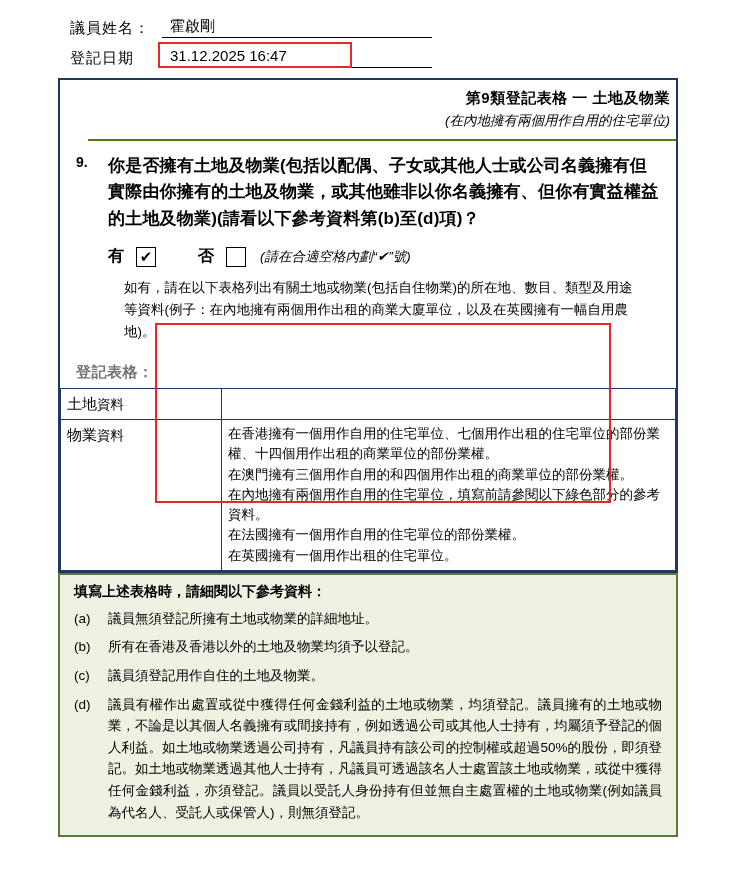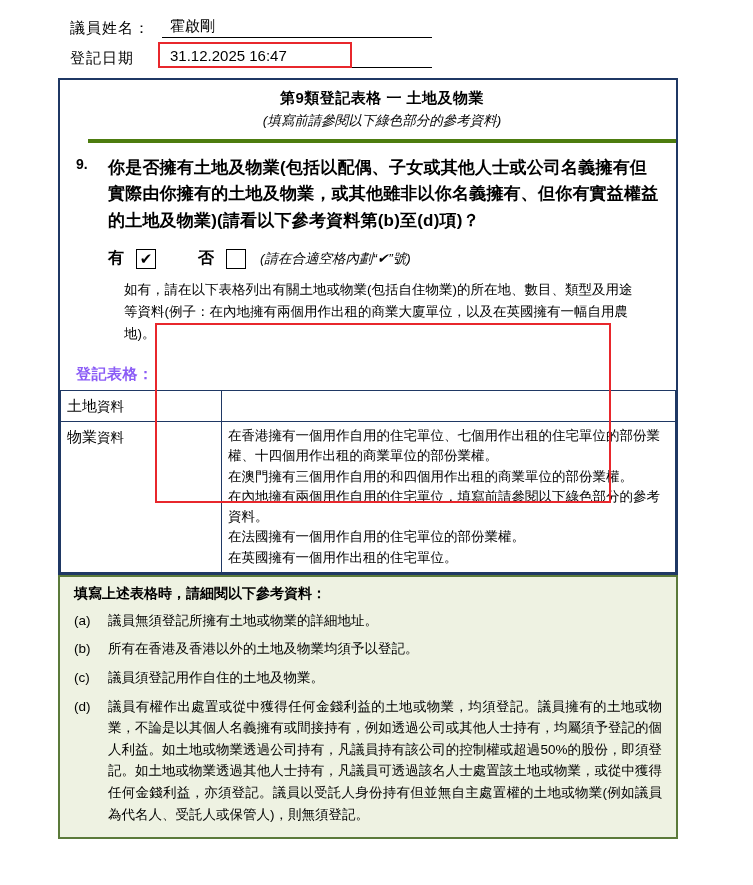--- a/index.html
+++ b/index.html
@@ -68,23 +68,23 @@
 
   
   .form-box {
     position: relative;
     margin: 10px 14px 0 58px;
     border: 2px solid #1f3864;
     box-sizing: border-box;
     width: 620px;
   }
   .form-title-block {
-    border-bottom: 4px solid #4d7c0f;
+    border-bottom: 2px solid #4d7c0f;
     padding: 9px 6px 9px 6px;
-    text-align: center;
+    text-align: right;
     margin-left: 28px;
   }
   .form-title {
     font-size: 15px;
     font-weight: bold;
     letter-spacing: 0.5px;
   }
   .form-subtitle {
     font-size: 13.5px;
     font-style: italic;
@@ -142,21 +142,21 @@
   }
 
   .note-block {
     margin: 4px 0 10px 48px;
     font-size: 13.5px;
     line-height: 1.62;
     padding-right: 26px;
   }
 
   .reg-table-heading {
-    color: #8b5cf6;
+    color: #737373;
     font-weight: bold;
     font-size: 15px;
     padding: 4px 0 6px 16px;
     letter-spacing: 0.5px;
   }
 
   table.reg-table {
     width: 100%;
     border-collapse: collapse;
     border-top: 1.5px solid #1f3864;
@@ -236,21 +236,21 @@
       <div class="header-label">登記日期</div>
       <div class="header-value-wrap boxed">31.12.2025 16:47</div>
     </div>
   </div>
   <div class="redbox" id="date-redbox"></div>
 
   <div class="form-box">
 
     <div class="form-title-block">
       <div class="form-title">第9類登記表格 一 土地及物業</div>
-      <div class="form-subtitle">(填寫前請參閱以下綠色部分的參考資料)</div>
+      <div class="form-subtitle">(在內地擁有兩個用作自用的住宅單位)</div>
     </div>
 
     <div class="q-block">
       <div class="q-row">
         <div class="q-num">9.</div>
         <div class="q-text">你是否擁有土地及物業(包括以配偶、子女或其他人士或公司名義擁有但實際由你擁有的土地及物業，或其他雖非以你名義擁有、但你有實益權益的土地及物業)(請看以下參考資料第(b)至(d)項)？</div>
       </div>
 
       <div class="answer-row">
         <span class="ans-label">有</span>

